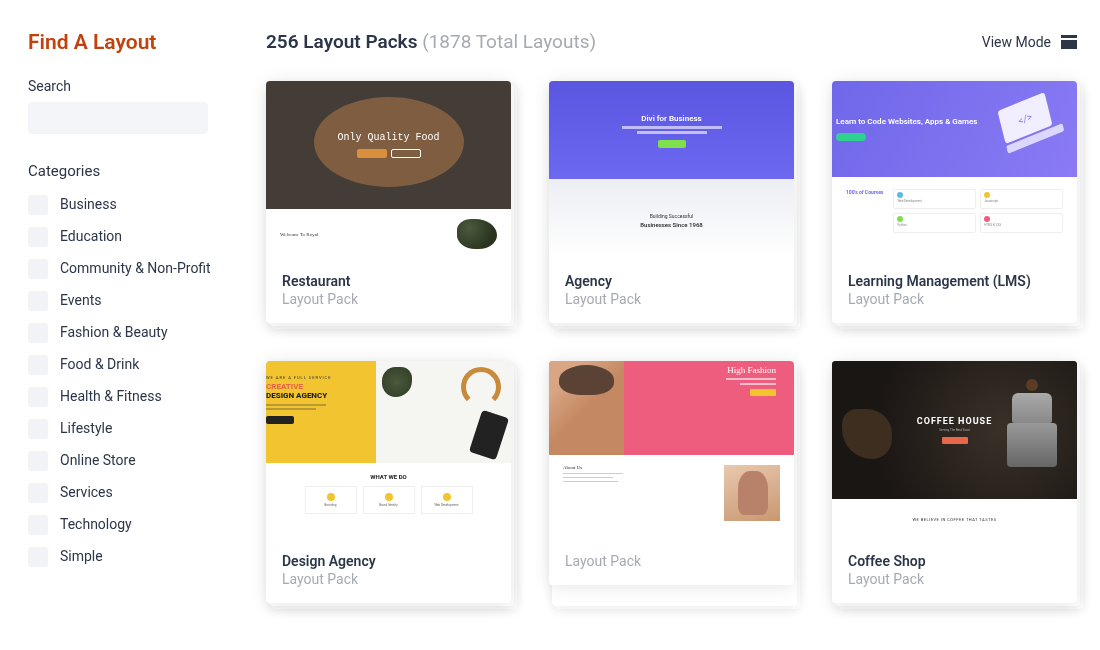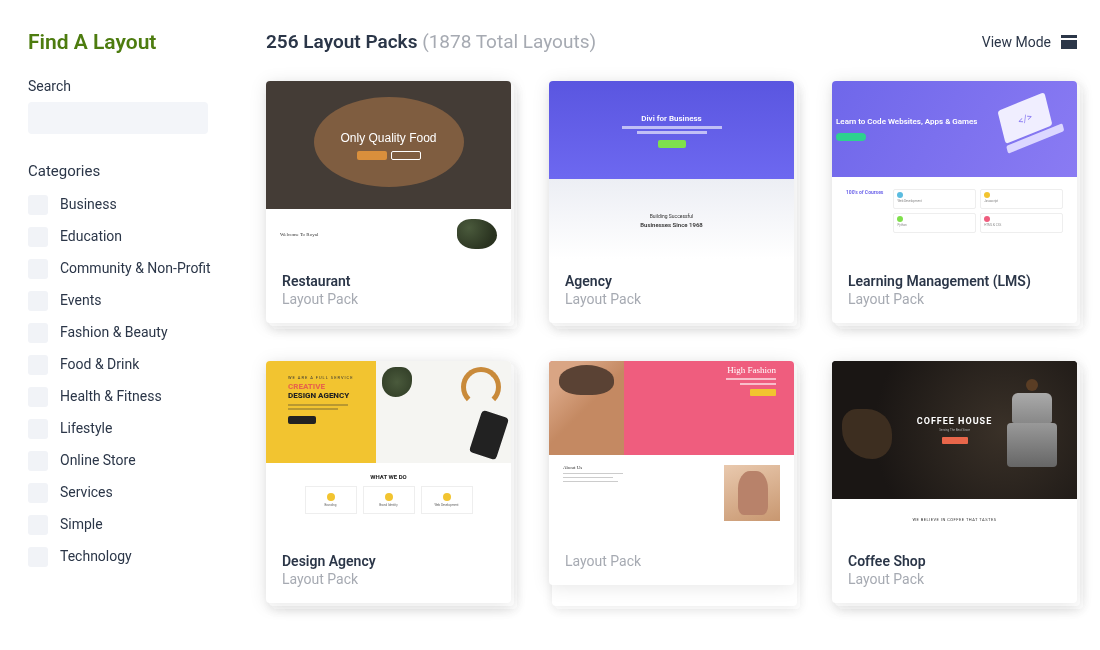--- a/index.html
+++ b/index.html
@@ -15,21 +15,21 @@
   display: flex;
   padding: 30px 28px 0 28px;
 }
 .sidebar {
   width: 210px;
   flex-shrink: 0;
 }
 .sidebar-title {
   font-size: 21px;
   font-weight: 600;
-  color: #4d7c0f;
+  color: #c2410c;
   margin-bottom: 24px;
 }
 .search-label {
   font-size: 14px;
   color: #2b3648;
   margin-bottom: 8px;
 }
 .search-input {
   width: 180px;
   height: 32px;
@@ -184,22 +184,22 @@
   position: absolute;
   width: 150px; height: 90px;
   background: #a67347;
   border-radius: 50%;
   top: 16px;
   opacity: 0.6;
 }
 .t-restaurant .htxt {
   position: relative;
   color: #fff;
-  font-size: 12px;
-  font-family: Liberation Sans, sans-serif;
+  font-size: 10px;
+  font-family: Liberation Mono, monospace;
   margin-bottom: 6px;
 }
 .t-restaurant .btns { position: relative; display: flex; gap: 4px; }
 .t-restaurant .btn1 { width: 30px; height: 9px; background: #d98f3c; border-radius: 2px; }
 .t-restaurant .btn2 { width: 30px; height: 9px; border: 1px solid #fff; border-radius: 2px; }
 .t-restaurant .lower {
   height: 50px;
   background: #fff;
   display: flex;
   align-items: center;
@@ -267,21 +267,21 @@
 .t-design {
   background: #fff;
 }
 .t-design .hero {
   height: 102px;
   display: flex;
 }
 .t-design .left {
   width: 45%;
   background: #f2c430;
-  padding: 14px 22px;
+  padding: 14px 0;
 }
 .t-design .tag { font-size: 4px; color: #333; letter-spacing: 1px; }
 .t-design .h1 { font-size: 8px; font-weight: 800; color: #222; margin-top: 2px; }
 .t-design .h1 .o { color: #e8664a; }
 .t-design .lines { width: 60px; height: 2px; background: #333; margin-top: 4px; opacity: 0.3; }
 .t-design .lines + .lines { width: 50px; margin-top: 2px; }
 .t-design .btn { width: 28px; height: 8px; background: #222; border-radius: 2px; margin-top: 6px; }
 .t-design .right {
   flex: 1;
   background: #f5f5f2;
@@ -406,25 +406,25 @@
         <div class="cat-item">
           <span class="cat-check"></span>
           <span class="cat-label">Online Store</span>
         </div>
         <div class="cat-item">
           <span class="cat-check"></span>
           <span class="cat-label">Services</span>
         </div>
         <div class="cat-item">
           <span class="cat-check"></span>
+          <span class="cat-label">Technology</span>
+        </div>
+        <div class="cat-item">
+          <span class="cat-check"></span>
           <span class="cat-label">Simple</span>
-        </div>
-        <div class="cat-item">
-          <span class="cat-check"></span>
-          <span class="cat-label">Technology</span>
         </div>
       </div>
   </aside>
 
   <main class="main">
     <div class="main-header">
       <div class="header-title">
         <span>256</span>
         <span>Layout Packs</span>
         <span class="header-sub">(1878 Total Layouts)</span>

